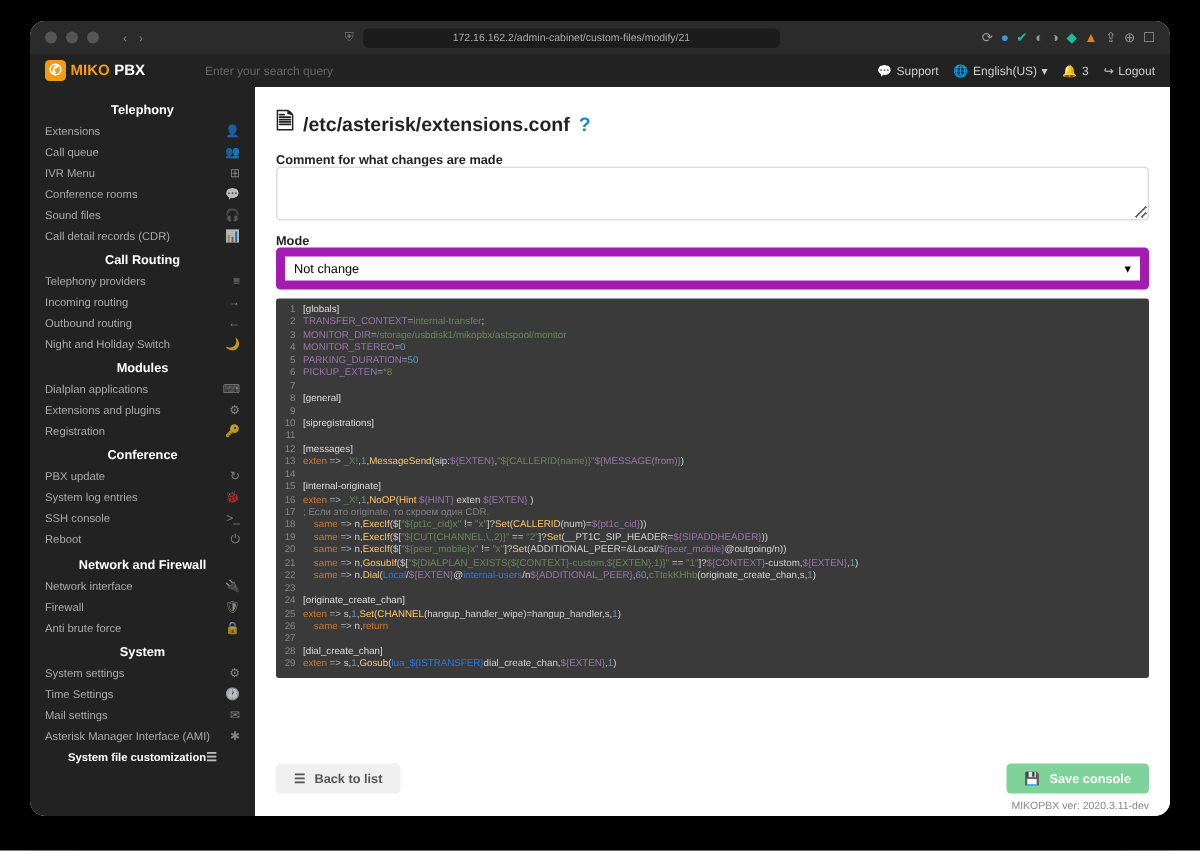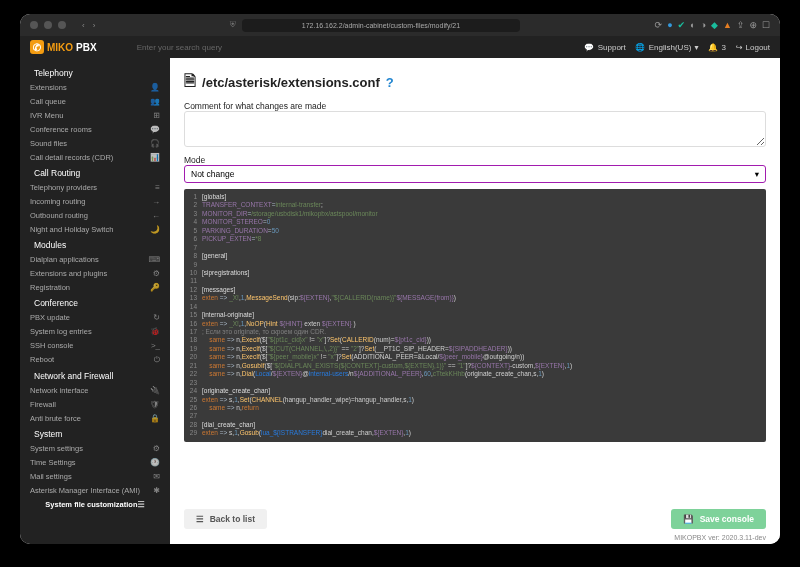--- a/index.html
+++ b/index.html
@@ -15,31 +15,31 @@
 .tl-icons .g { color:#1abc9c; } .tl-icons .b { color:#3498db; } .tl-icons .o { color:#e67e22; }
 .topbar { height:22px; background:#222; display:flex; align-items:center; padding:0 0 0 10px; color:#ccc; }
 .logo { display:flex; align-items:center; gap:3px; font-weight:700; font-size:10px; }
 .logo .m { color:#f39c12; } .logo .p { color:#fff; }
 .logo-ico { width:14px; height:14px; background:#f39c12; border-radius:3px; display:flex; align-items:center; justify-content:center; color:#fff; }
 .search { flex:1; margin:0 120px 0 40px; color:#666; font-size:8px; }
 .top-right { display:flex; gap:10px; align-items:center; font-size:8px; padding-right:10px; }
 .top-right > div { display:flex; align-items:center; gap:3px; }
 .main { flex:1; display:flex; min-height:0; }
 .sidebar { width:150px; background:#222; color:#ccc; overflow-y:auto; padding:6px 0; }
-.sb-head { color:#fff; font-weight:400; font-size:8.5px; padding:4px 14px 2px; }
+.sb-head { color:#fff; font-weight:700; font-size:8.5px; padding:4px 14px 2px;text-align:center; }
 .sb-item { display:flex; align-items:center; justify-content:space-between; padding:2.5px 10px; color:#aaa; font-size:7.5px; cursor:pointer; }
 .sb-item.active { color:#fff; font-weight:700;justify-content:center; }
 .sb-ico { font-size:8px; opacity:.7; }
 .content { flex:1; background:#fff; display:flex; flex-direction:column; min-width:0; }
 .doc { padding:12px 14px 6px; display:flex; flex-direction:column; gap:6px; overflow:hidden; flex:1; }
 .title { display:flex; align-items:center; gap:6px; font-size:13px; font-weight:700; color:#222; }
 .title .q { color:#2185d0; font-weight:700; }
-.lbl { font-size:8.5px; font-weight:400; color:#222; }
+.lbl { font-size:8.5px; font-weight:700; color:#222; }
 .textarea { width:100%; height:36px; border:1px solid #ddd; border-radius:3px; resize:vertical; }
-.select { width:100%; border:1px solid #a21caf; border-radius:3px; padding:3px 6px; font-size:8.5px; background:#fff; display:flex; justify-content:space-between; align-items:center; }
+.select { width:100%; border:6px solid #a21caf; border-radius:3px; padding:3px 6px; font-size:8.5px; background:#fff; display:flex; justify-content:space-between; align-items:center; }
 .code { background:#3a3a3a; border-radius:2px; padding:4px 0; overflow:hidden; font-family:Menlo,Consolas,monospace; font-size:6.5px; line-height:1.3; color:#d0d0d0; }
 .ln { display:flex; }
 .gut { width:18px; text-align:right; color:#888; padding-right:5px; user-select:none; flex-shrink:0; }
 .cl { white-space:pre; }
 .kw{color:#cc7832;} .str{color:#6a8759;} .num{color:#6897bb;} .fn{color:#ffc66d;} .cm{color:#808080;} .var{color:#9876aa;} .sec{color:#ddd;} .eq{color:#a9b7c6;} .bl{color:#287bde;}
 .actions { display:flex; justify-content:space-between; padding:6px 14px 2px; }
 .btn { padding:5px 12px; border-radius:3px; font-size:8.5px; font-weight:600; display:flex; gap:6px; align-items:center; cursor:pointer; }
 .btn.back { background:#f0f0f0; color:#555; }
 .btn.save { background:#7ed29a; color:#fff; }
 .footer { text-align:right; font-size:7px; color:#888; padding:3px 14px; }

